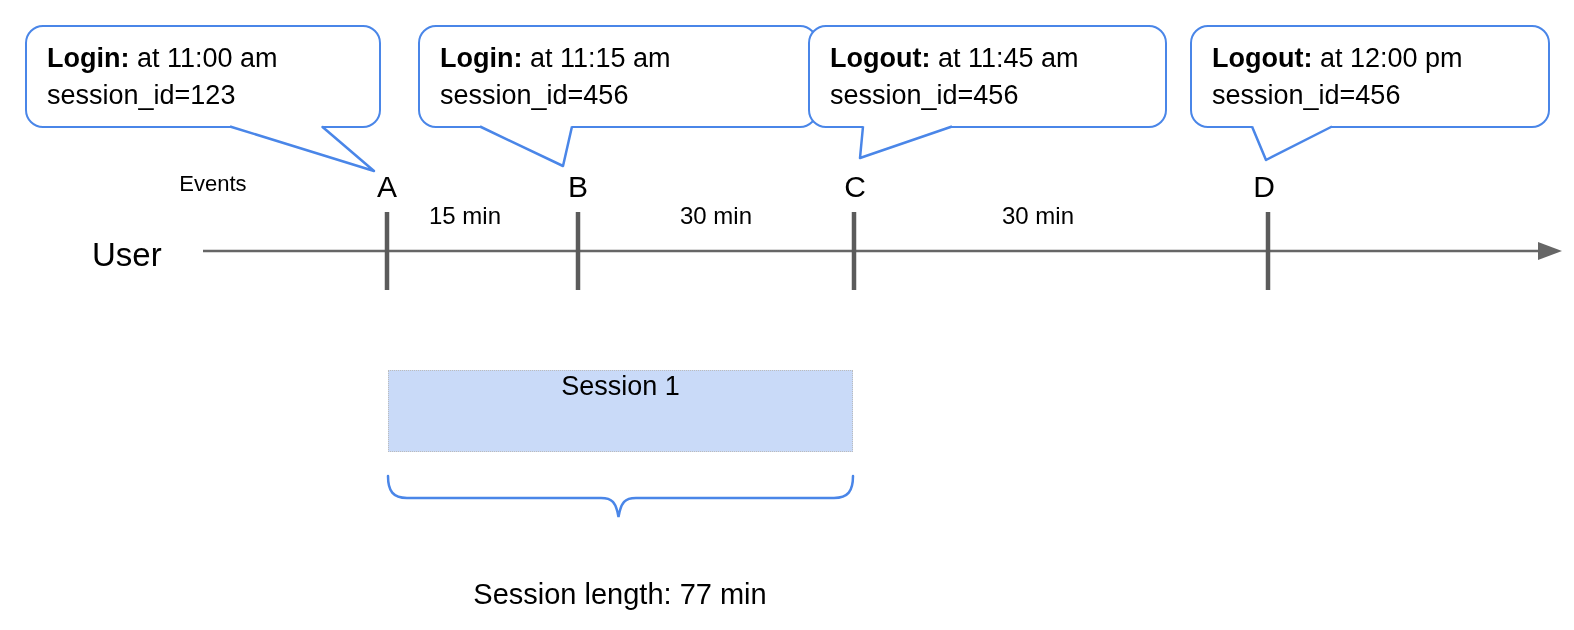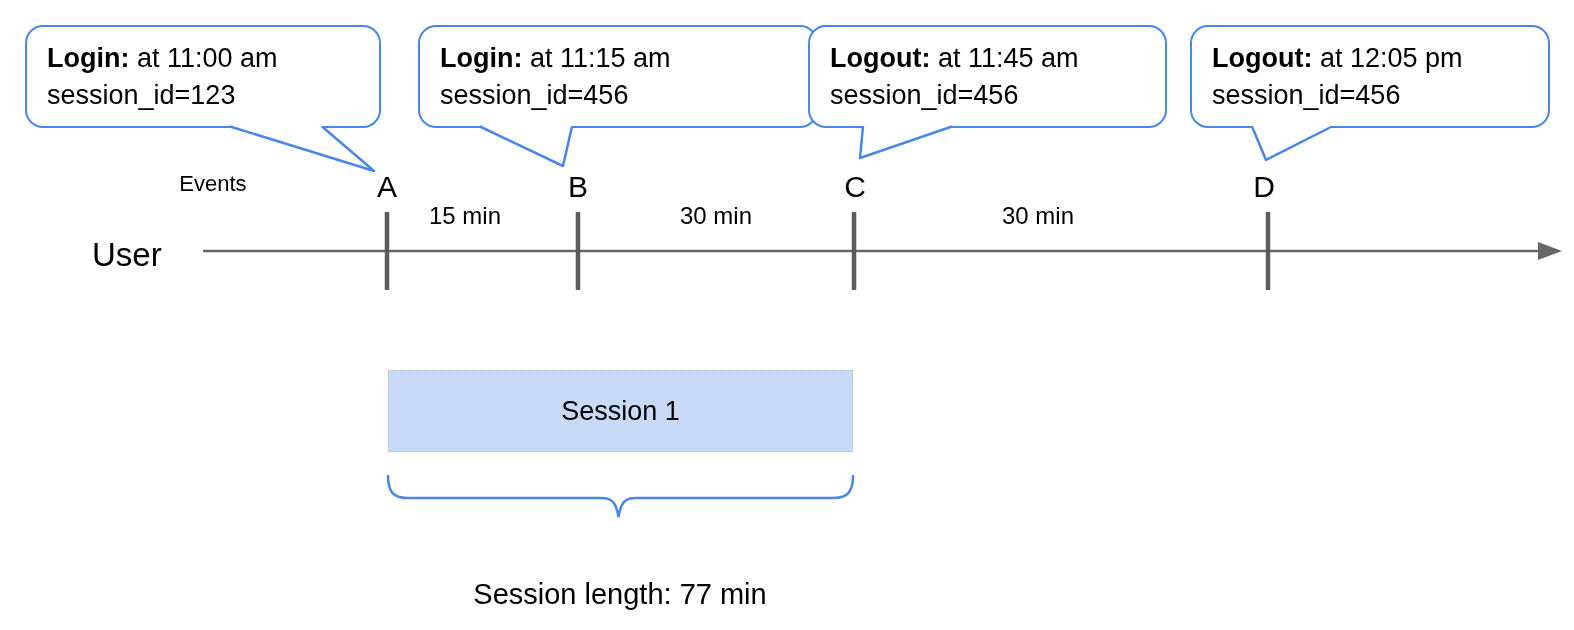--- a/index.html
+++ b/index.html
@@ -51,21 +51,20 @@
   .session-bar {
     position: absolute;
     left: 388px;
     top: 370px;
     width: 465px;
     height: 82px;
     box-sizing: border-box;
     background: #c9daf8;
     border: 1px dotted #bcbcbc;
     display: flex;
-    align-items: center;
     justify-content: center;
     font-size: 27px;
   }
   .session-length-label {
     left: 620px;
     top: 578px;
     font-size: 29px;
   }
   .overlay-svg {
     position: absolute;
@@ -89,21 +88,21 @@
     <div><b>Login:</b><span> at 11:15 am</span></div>
     <div>session_id=456</div>
   </div>
 
   <div class="callout callout-3">
     <div><b>Logout:</b><span> at 11:45 am</span></div>
     <div>session_id=456</div>
   </div>
 
   <div class="callout callout-4">
-    <div><b>Logout:</b><span> at 12:05 pm</span></div>
+    <div><b>Logout:</b><span> at 12:00 pm</span></div>
     <div>session_id=456</div>
   </div>
 
   <div class="label events-label centered">Events</div>
   <div class="label user-label">User</div>
 
   <div class="label event-letter letter-a centered">A</div>
   <div class="label event-letter letter-b centered">B</div>
   <div class="label event-letter letter-c centered">C</div>
   <div class="label event-letter letter-d centered">D</div>

